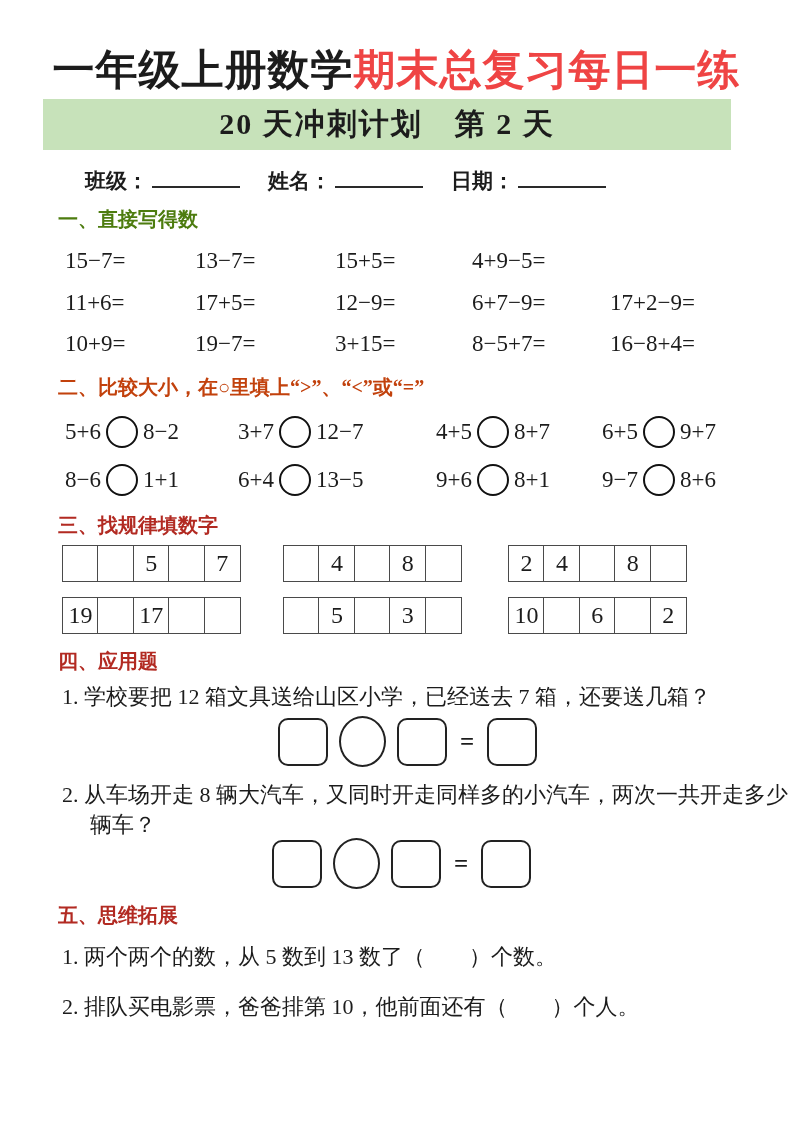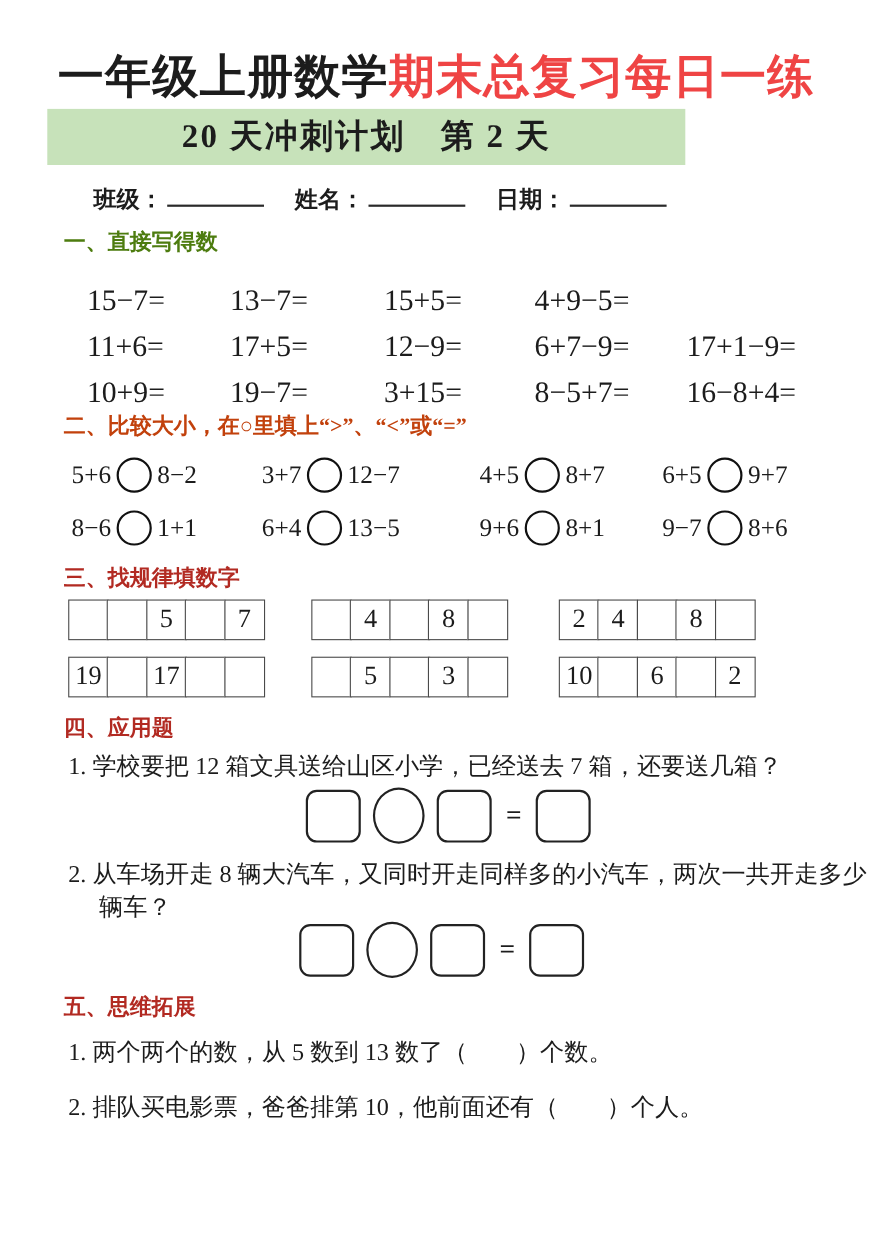--- a/index.html
+++ b/index.html
@@ -5,34 +5,34 @@
   html,body { margin:0; padding:0; background:#e8e8e8; }
   .page {
     position:relative; width:793px; height:1122px; margin:0 auto;
     background:#ffffff; overflow:hidden;
     font-family:"Liberation Serif","DejaVu Serif",serif; color:#1c1c1c;
   }
   
   .title { position:absolute; top:42px; left:0; right:0; text-align:center;
            font-size:42px; font-weight:700; letter-spacing:1px; white-space:nowrap; }
   
-  .banner { position:absolute; top:99px; left:43px; width:580px; height:51px;
+  .banner { position:absolute; top:99px; left:43px; width:688px; height:51px;
             display:flex; align-items:center; justify-content:center;
             font-size:30px; font-weight:700; letter-spacing:2px; }
   
   .info-row { position:absolute; top:166px; left:85px; display:flex; gap:28px;
               font-size:21px; font-weight:600; }
   .blank { display:inline-block; width:88px; border-bottom:2px solid #2a2a2a;
            height:20px; margin-left:4px; }
   
   .sec-head { position:absolute; left:58px; font-size:20px; font-weight:700; white-space:nowrap; }
   
-  .calc-row { position:absolute; left:79px; display:grid;
+  .calc-row { position:absolute; left:65px; display:grid;
               grid-template-columns:130px 140px 137px 138px 160px;
-              font-size:27px; white-space:nowrap;margin-top:10px; }
+              font-size:23px; white-space:nowrap; }
   
   .cmp-row { position:absolute; left:65px; display:grid;
              grid-template-columns:173px 198px 166px 160px;
              font-size:23px; align-items:center; white-space:nowrap; }
   .cmp-item { display:flex; align-items:center; }
   .circle { display:inline-block; width:28px; height:28px; border:2.5px solid #111;
             border-radius:50%; margin:0 5px; flex:0 0 auto; }
   
   .ptable { position:absolute; display:flex; }
   .pcell { width:35px; height:35px; border:1.6px solid #4a4a4a; margin-left:-1.6px;
@@ -70,21 +70,21 @@
     <span>15−7=</span>
     <span>13−7=</span>
     <span>15+5=</span>
     <span>4+9−5=</span>
   </div>
   <div class="calc-row" style="top:290px">
     <span>11+6=</span>
     <span>17+5=</span>
     <span>12−9=</span>
     <span>6+7−9=</span>
-    <span>17+1−9=</span>
+    <span>17+2−9=</span>
   </div>
   <div class="calc-row" style="top:331px">
     <span>10+9=</span>
     <span>19−7=</span>
     <span>3+15=</span>
     <span>8−5+7=</span>
     <span>16−8+4=</span>
   </div>
 
   <div class="sec-head" style="top: 374px; color: #c2410c;">二、比较大小，在○里填上“&gt;”、“&lt;”或“=”</div>

